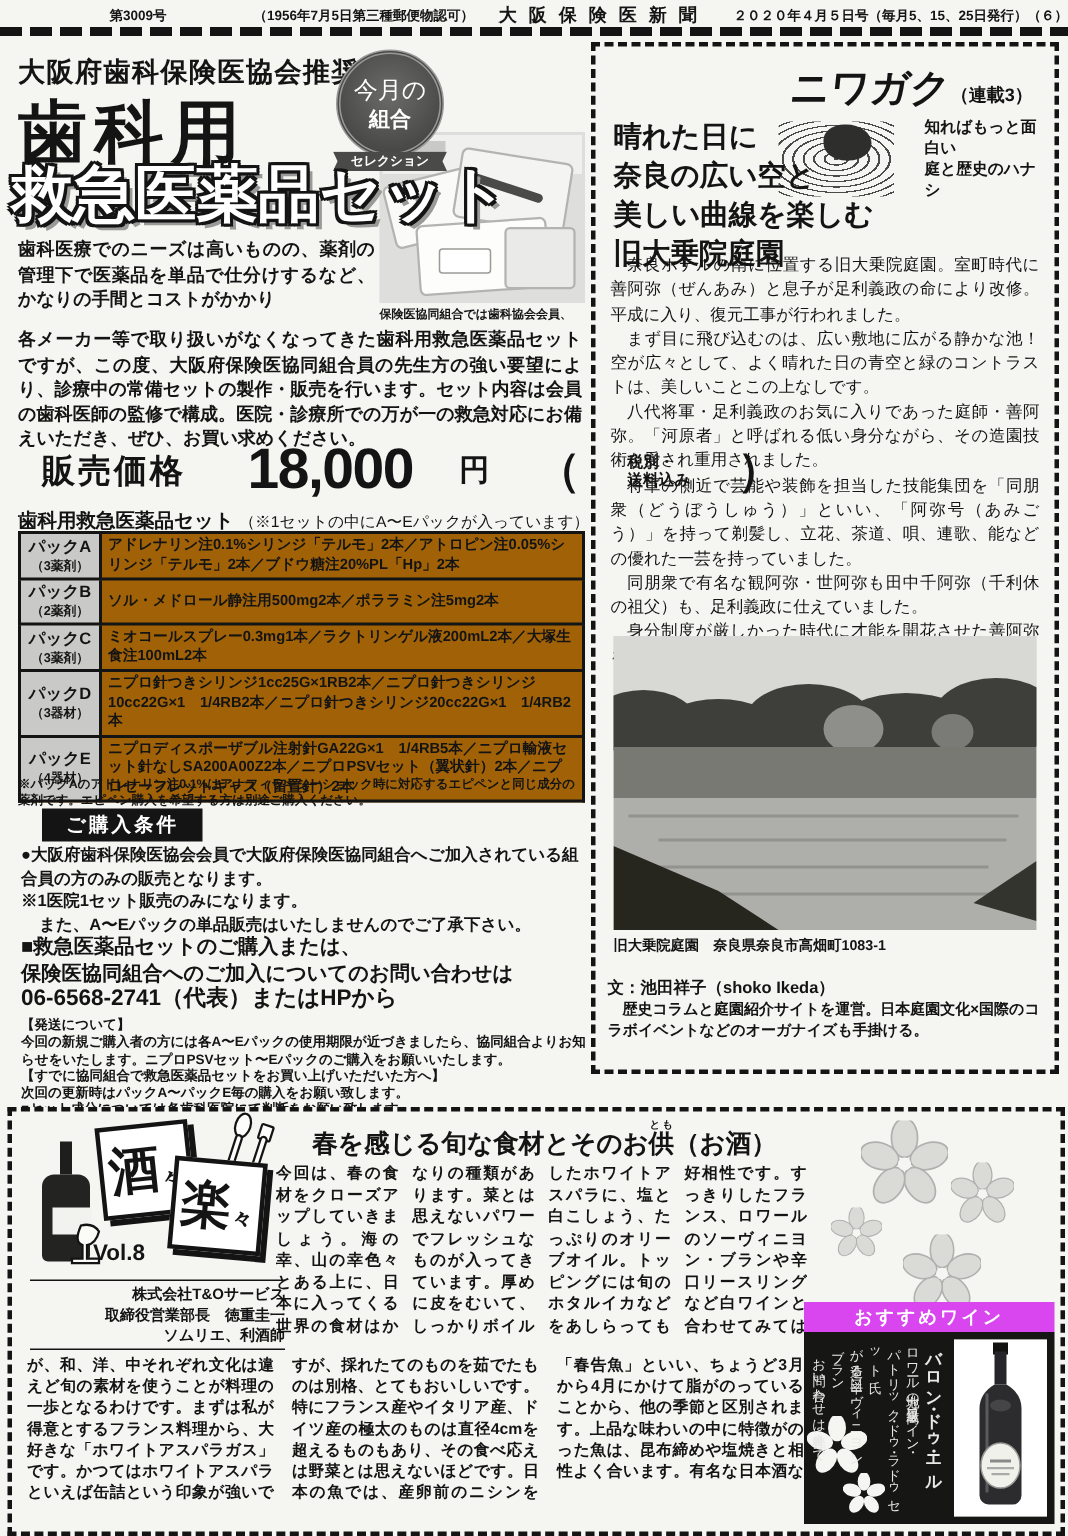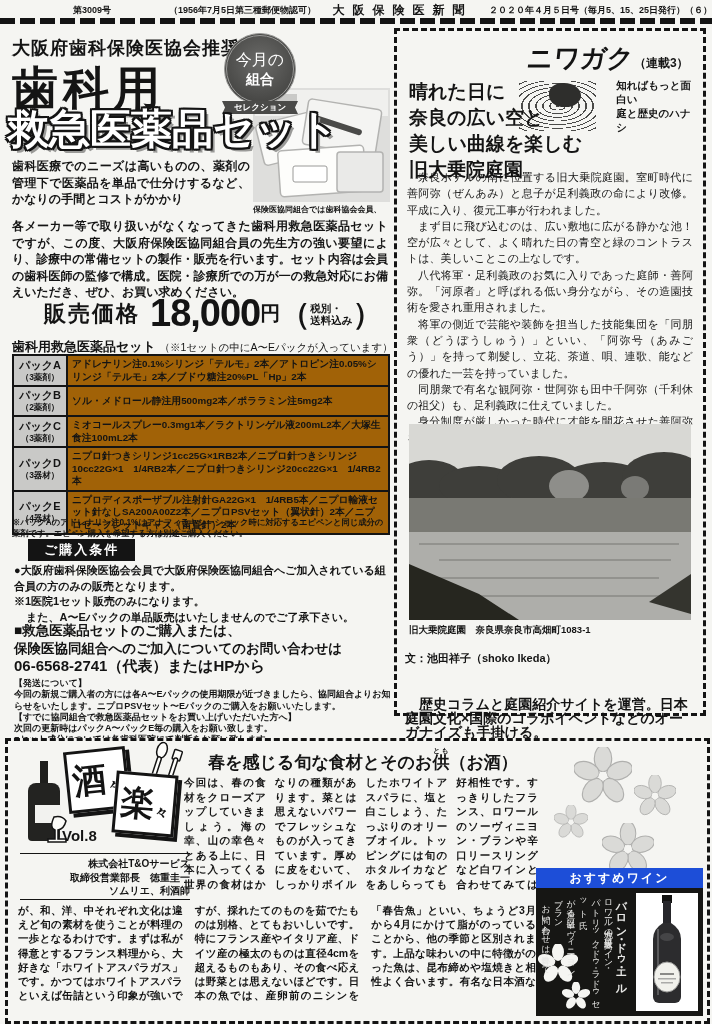--- a/index.html
+++ b/index.html
@@ -23,21 +23,21 @@
   .badge{left:220px;top:33px;width:80px;height:80px;z-index:4;}
   .badge-circle{width:66px;height:66px;margin:0 auto;border-radius:50%;background:radial-gradient(circle at 50% 40%,#6b6b69,#3c3c3a);
                 border:3px double #9a9a98;display:flex;flex-direction:column;align-items:center;justify-content:center;color:#fff;}
   .badge-l2{font-size:14px;font-weight:900;}
   .badge-ribbon{margin:-4px auto 0;width:76px;height:13px;background:#4a4a48;color:#fff;font-size:8.5px;font-weight:700;
                 text-align:center;line-height:13px;clip-path:polygon(0 0,100% 0,96% 50%,100% 100%,0 100%,4% 50%);}
   .product-photo{left:253px;top:88px;width:137px;height:114px;background:#e0e0de;z-index:3;}
   .photo-caption{left:253px;top:204px;width:140px;font-size:8px;font-weight:700;z-index:3;}
   .intro-narrow{left:12px;top:158px;width:238px;font-size:12px;line-height:16.5px;font-weight:600;text-align:justify;}
   .intro-rest{left:12px;top:218px;width:376px;font-size:12px;line-height:16.5px;font-weight:600;text-align:justify;}
-  .price-row{left:44px;top:292px;display:flex;align-items:center;z-index:2;}
+  .price-row{left:28px;top:292px;display:flex;align-items:center;z-index:2;gap:31px;}
   .price-label{font-size:22px;font-weight:900;letter-spacing:2px;}
   .price-value{font-size:38px;font-weight:900;margin-left:10px;letter-spacing:-1px;}
   .price-unit{font-size:20px;font-weight:900;}
   .price-paren{font-size:30px;font-weight:700;line-height:30px;}
   .price-stack{display:flex;flex-direction:column;font-size:10.5px;font-weight:800;line-height:12px;}
   .set-heading{left:12px;top:338px;font-size:13px;font-weight:900;}
   .set-note{font-size:10.5px;font-weight:400;}
   table.packs{position:absolute;left:12px;top:354px;width:378px;border-collapse:collapse;background:#a16207;}
   table.packs td{border:2px solid #141414;}
   td.pk-label{width:52px;background:#c9c9c7;text-align:center;font-size:11px;font-weight:800;line-height:12px;padding:2px 0;}
@@ -62,41 +62,41 @@
   .ripples{position:relative;width:92px;height:50px;
            background:repeating-radial-gradient(ellipse 46px 24px at 50% 50%,#4a4a48 0 1.5px,transparent 1.5px 7px);}
   .rock{position:absolute;left:30px;top:2px;width:32px;height:24px;background:#2e2e2c;border-radius:45% 55% 50% 50%;}
   .nw-tags{margin-left:4px;font-size:10.5px;font-weight:800;line-height:14px;}
   .g-body{position:absolute;left:10px;top:138px;width:286px;font-size:11px;line-height:16.3px;
           font-family:"Liberation Serif",serif;text-align:justify;}
   .g-body p{margin:0;text-indent:1em;}
   .g-photo{position:absolute;left:12px;top:393px;width:282px;height:196px;}
   .g-caption{position:absolute;left:12px;top:593px;font-size:9.5px;font-weight:700;}
   .g-author{position:absolute;left:8px;top:620px;font-size:11px;font-weight:800;}
-  .g-bio{position:absolute;left:8px;top:636px;width:292px;font-size:14px;font-weight:600;line-height:14px;text-indent:1em;margin-top:30px;}
+  .g-bio{position:absolute;left:8px;top:636px;width:292px;font-size:10px;font-weight:600;line-height:14px;text-indent:1em;}
   
   .food-box{left:5px;top:738px;width:699px;height:280px;border:3px dashed #141414;background:#f5f5f2;}
   .sake-logo{position:absolute;left:20px;top:6px;width:162px;height:102px;}
   .tile{position:absolute;width:56px;height:56px;background:#fff;border:3px solid #141414;box-shadow:4px 4px 0 #141414;
         display:flex;align-items:center;justify-content:center;font-weight:900;}
   .tile1{left:38px;top:2px;transform:rotate(-6deg);}
   .tile2{left:86px;top:26px;transform:rotate(5deg);}
   .tile .main{font-size:34px;}
   .tile .sub{font-size:15px;margin-top:14px;}
   .vol{position:absolute;left:34px;top:80px;font-size:15px;font-weight:900;}
   .logo-rule{position:absolute;left:12px;width:170px;border-top:1.5px solid #141414;}
   .byline{position:absolute;left:12px;top:116px;width:170px;text-align:right;font-size:10px;font-weight:800;line-height:13.5px;}
   .f-title{position:absolute;left:172px;top:6px;width:366px;text-align:center;font-size:17px;font-weight:900;}
   .f-title rt{font-size:7px;font-weight:700;}
   .upper-cols{position:absolute;left:176px;top:34px;width:354px;height:124px;column-count:4;column-gap:9px;
               font-size:10.5px;font-weight:600;line-height:14.5px;text-align:justify;overflow:hidden;}
   .lower-cols{position:absolute;left:10px;top:162px;width:518px;height:112px;column-count:3;column-gap:12px;
               font-size:10.5px;font-weight:600;line-height:14.2px;text-align:justify;overflow:hidden;}
   .wine-box{position:absolute;left:528px;top:127px;width:167px;height:148px;}
-  .wine-header{height:20px;background:#1d4ed8;color:#fff;font-size:12px;font-weight:800;text-align:center;line-height:20px;letter-spacing:2px;}
+  .wine-header{height:20px;background:#d946ef;color:#fff;font-size:12px;font-weight:800;text-align:center;line-height:20px;letter-spacing:2px;}
   .wine-body{position:relative;height:128px;background:#161614;overflow:hidden;}
   .wine-vertical{position:absolute;left:4px;top:5px;height:118px;writing-mode:vertical-rl;color:#e8e8e6;font-size:8.8px;line-height:12.5px;}
   .wine-name{font-size:11px;font-weight:800;letter-spacing:1px;}
   .wine-contact{margin-top:6px;}
   .bottle-card{position:absolute;right:5px;top:5px;width:62px;height:118px;background:#fff;}
   .flower{position:absolute;}
 </style>
 </head>
 <body>
 

